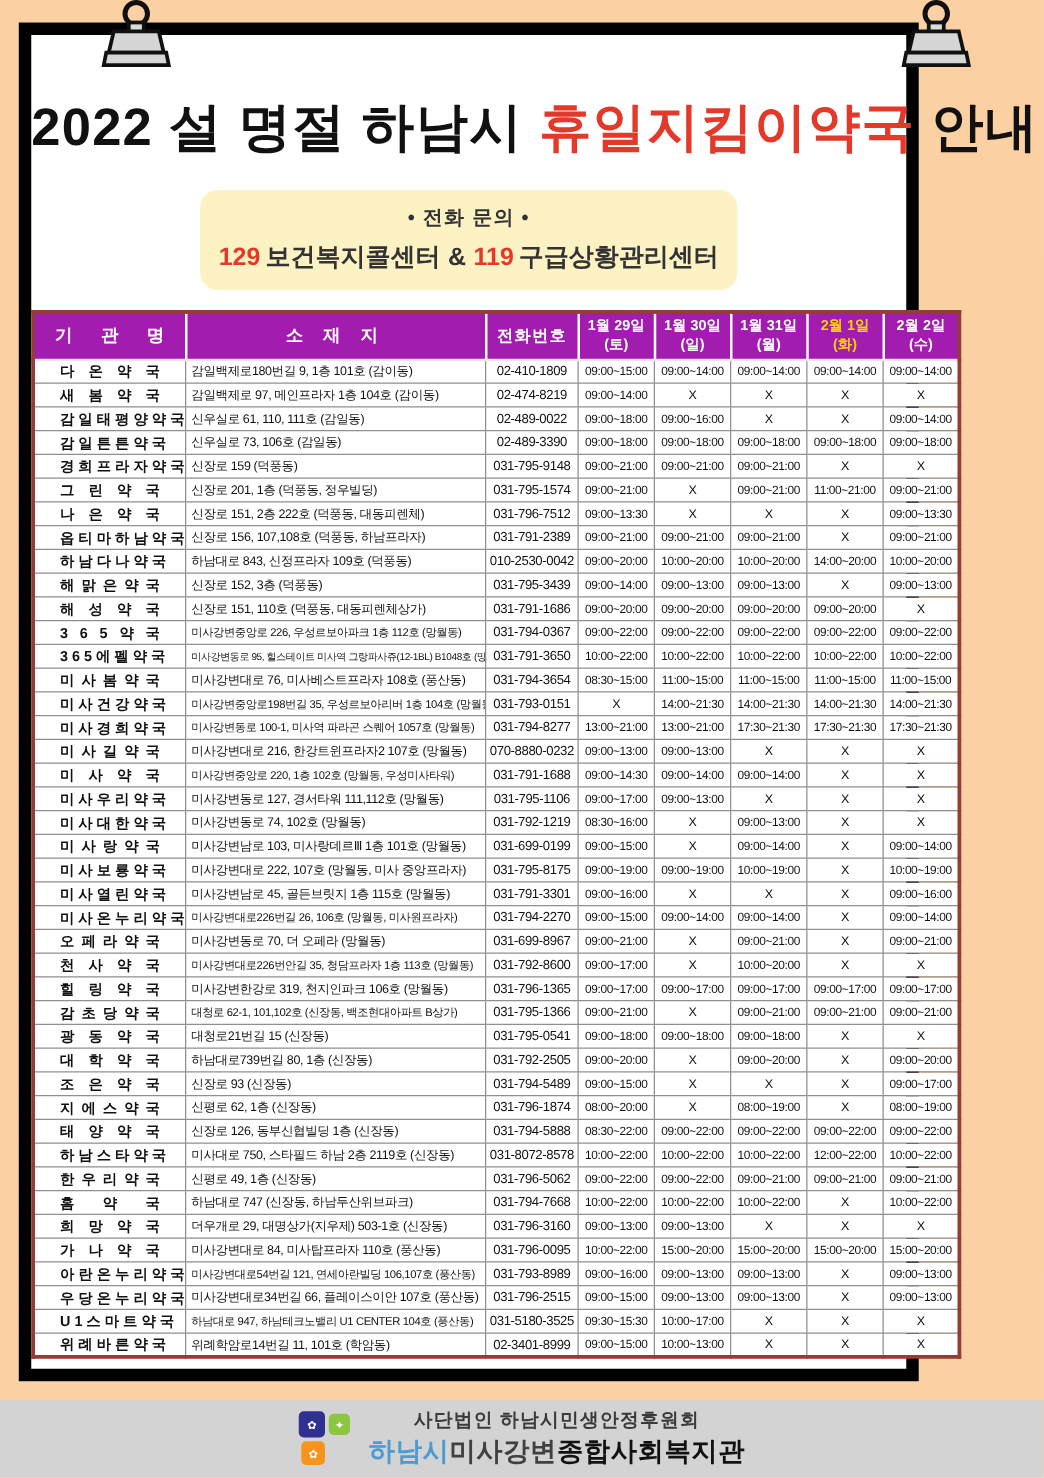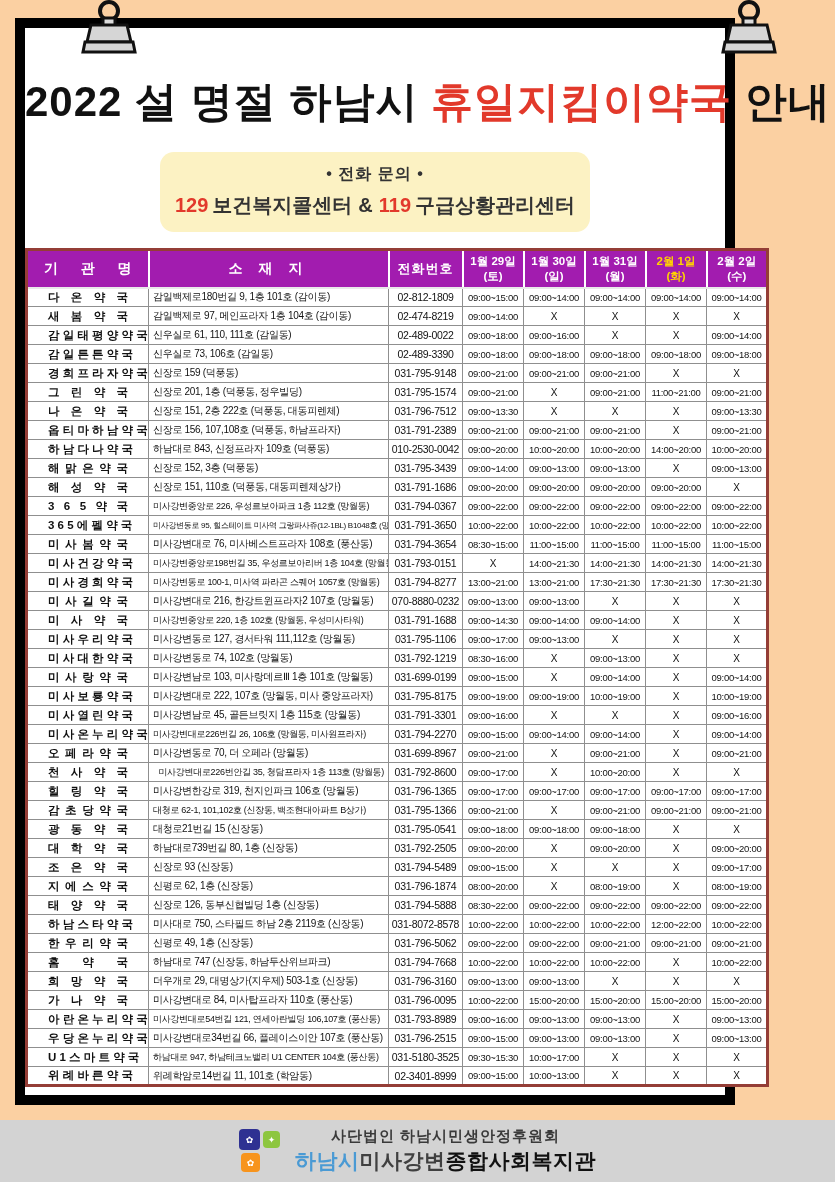--- a/index.html
+++ b/index.html
@@ -130,21 +130,21 @@
           <th class="h-date">
               <div>2월 2일</div>
               <div>(수)</div>
             </th>
         </tr>
       </thead>
       <tbody id="table-body">
           <tr>
             <td class="name">다 온 약 국</td>
             <td class="addr">감일백제로180번길 9, 1층 101호 (감이동)</td>
-            <td class="tel">02-812-1809</td>
+            <td class="tel">02-410-1809</td>
             <td class="hr">09:00~15:00</td>
             <td class="hr">09:00~14:00</td>
             <td class="hr">09:00~14:00</td>
             <td class="hr">09:00~14:00</td>
             <td class="hr">09:00~14:00</td>
           </tr>
           <tr>
             <td class="name">새 봄 약 국</td>
             <td class="addr">감일백제로 97, 메인프라자 1층 104호 (감이동)</td>
             <td class="tel">02-474-8219</td>
@@ -379,21 +379,21 @@
             <td class="addr">미사강변동로 70, 더 오페라 (망월동)</td>
             <td class="tel">031-699-8967</td>
             <td class="hr">09:00~21:00</td>
             <td class="hr x">X</td>
             <td class="hr">09:00~21:00</td>
             <td class="hr x">X</td>
             <td class="hr">09:00~21:00</td>
           </tr>
           <tr>
             <td class="name">천 사 약 국</td>
-            <td class="addr" style="font-size: 9px; text-align: right;">미사강변대로226번안길 35, 청담프라자 1층 113호 (망월동)</td>
+            <td class="addr" style="font-size: 9px;">미사강변대로226번안길 35, 청담프라자 1층 113호 (망월동)</td>
             <td class="tel">031-792-8600</td>
             <td class="hr">09:00~17:00</td>
             <td class="hr x">X</td>
             <td class="hr">10:00~20:00</td>
             <td class="hr x">X</td>
             <td class="hr x">X</td>
           </tr>
           <tr>
             <td class="name">힐 링 약 국</td>
             <td class="addr">미사강변한강로 319, 천지인파크 106호 (망월동)</td>

